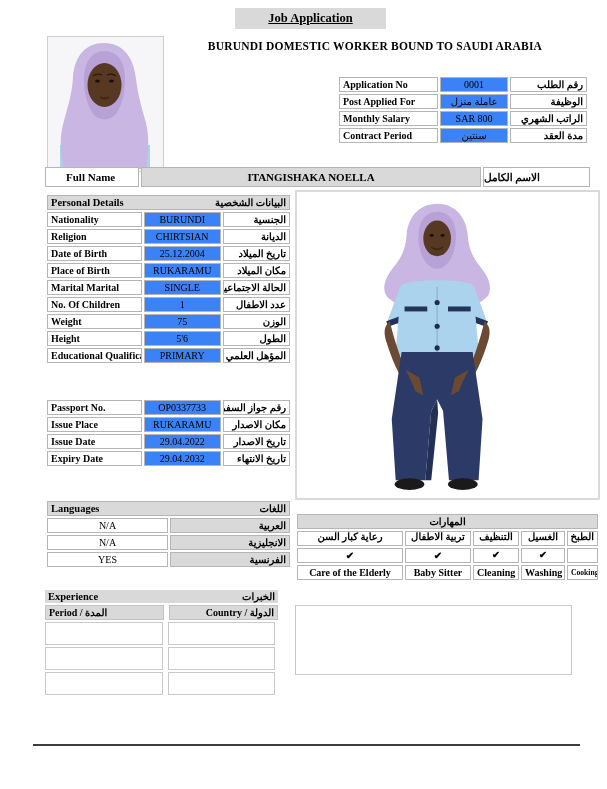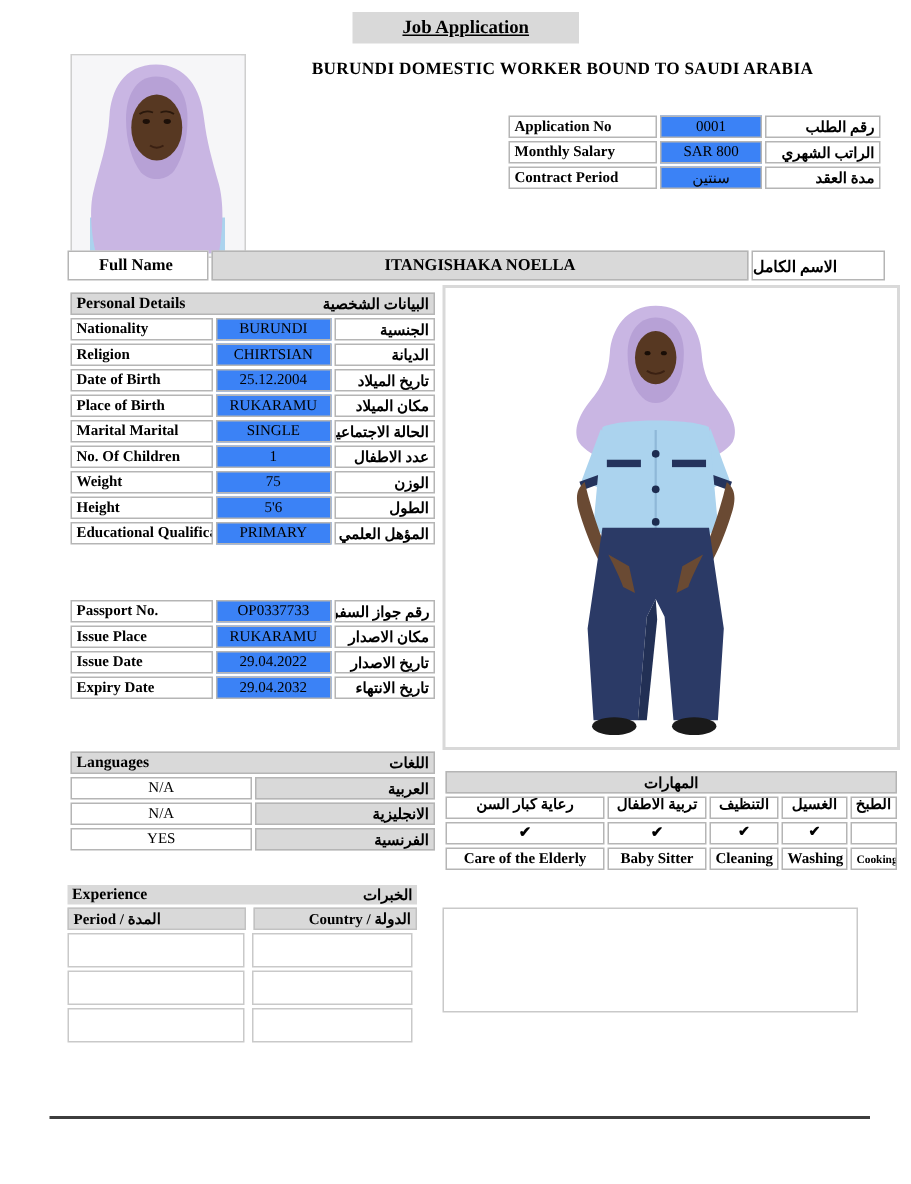--- a/index.html
+++ b/index.html
@@ -34,21 +34,21 @@
   .lang-table td.val{background:#fff;}
   .lang-table td.ar{background:#d9d9d9;}
   td.small-lbl{font-size:7.6px;}
 
   
   .fullname{left:45px;top:167px;width:545px;height:20px;display:flex;gap:2px;z-index:5;}
   .fullname .cell{border:1px solid #b5b5b5;height:18px;display:flex;align-items:center;}
   .fn-lbl{width:72px;background:#fff;font-weight:bold;font-size:11px;padding-left:20px;}
   .fn-val{flex:1;background:#d9d9d9;justify-content:center;font-weight:bold;font-size:11px;}
   .fn-ar{width:84px;background:#fff;font-weight:bold;font-size:10.5px;
-         justify-content:flex-end;padding-right:3px;direction:rtl;}
+         justify-content:flex-end;padding-right:21px;direction:rtl;}
 
   
   .portrait-box{left:47px;top:36px;width:115px;height:134px;border:1px solid #cfcfcf;
                 background:#f6f6f8;z-index:1;}
   .bodyphoto-box{left:295px;top:190px;width:301px;height:306px;border:2px solid #d9d9d9;
                  background:#fff;}
 
   
   .skills-table{left:295px;top:512px;width:305px;}
   .skills-table td{white-space:normal;}
@@ -111,20 +111,25 @@
         <col style="width:68px">
         <col style="width:76px">
       </colgroup>
     <tbody>
         <tr>
       <td class="lbl">Application No</td>
       <td class="val">0001</td>
       <td class="ar">رقم الطلب</td>
     </tr>
     <tr>
+      <td class="lbl">Post Applied For</td>
+      <td class="val">عاملة منزل</td>
+      <td class="ar">الوظيفة</td>
+    </tr>
+    <tr>
       <td class="lbl">Monthly Salary</td>
       <td class="val">SAR 800</td>
       <td class="ar">الراتب الشهري</td>
     </tr>
     <tr>
       <td class="lbl">Contract Period</td>
       <td class="val">سنتين</td>
       <td class="ar">مدة العقد</td>
     </tr>
   </tbody>

